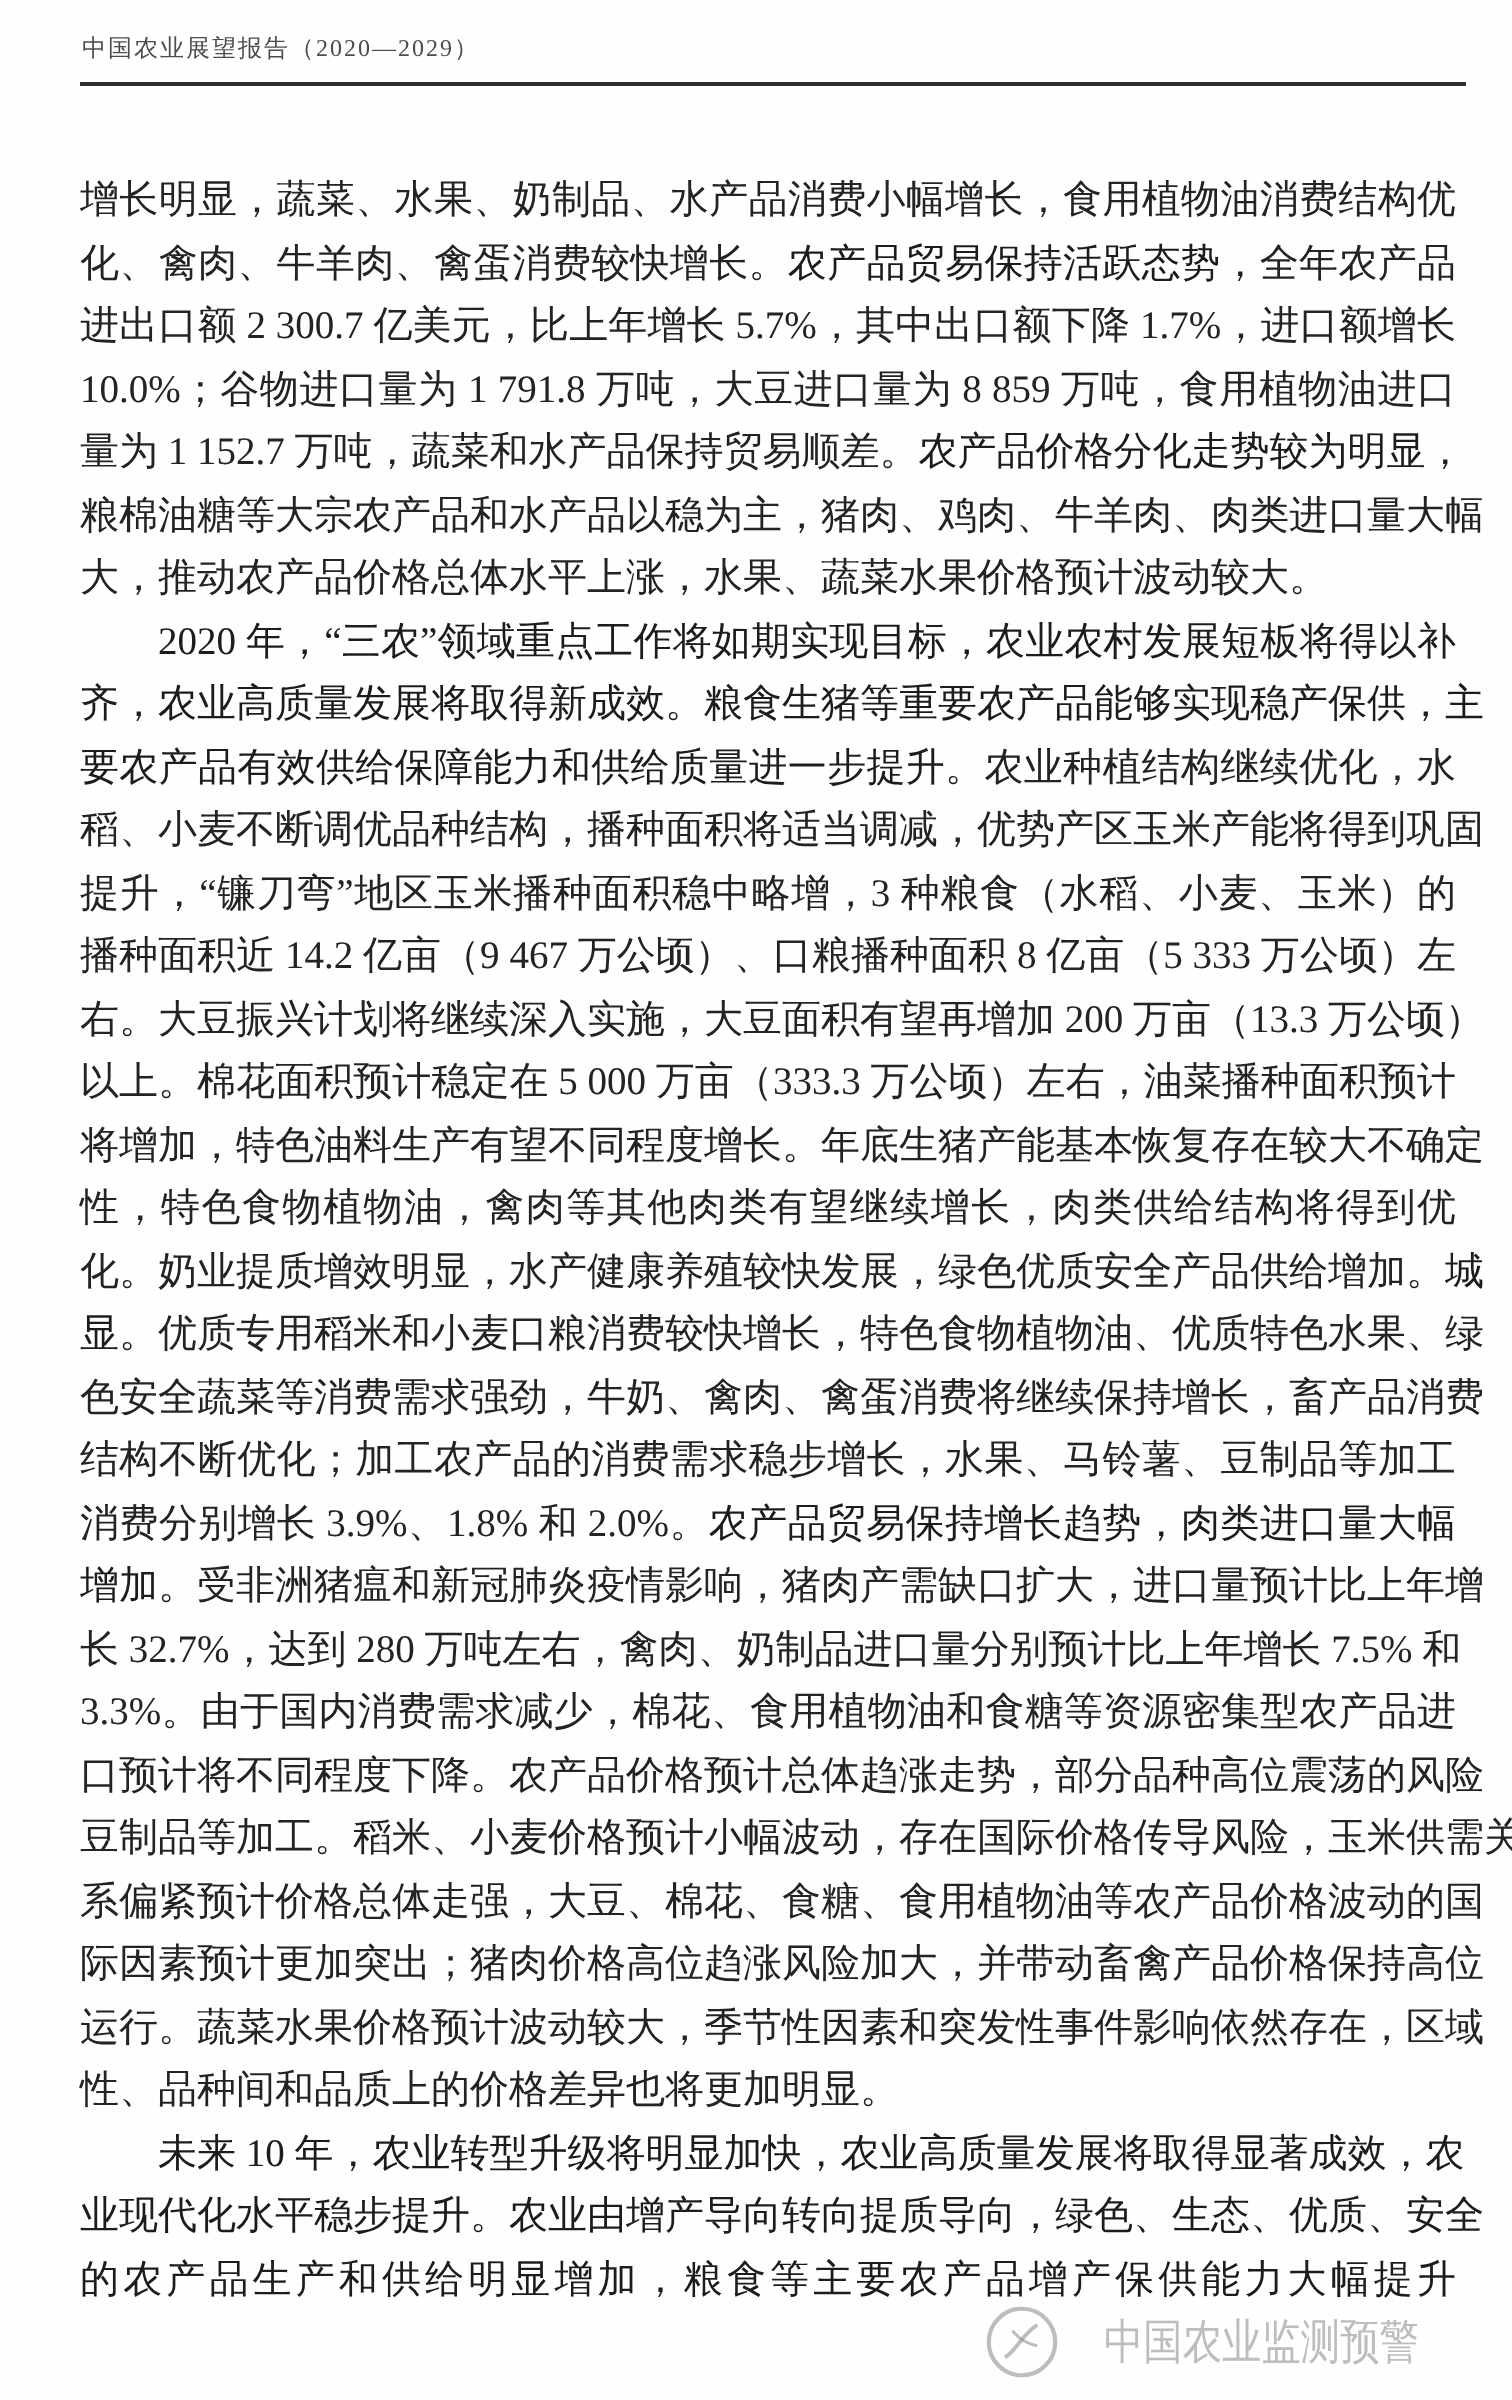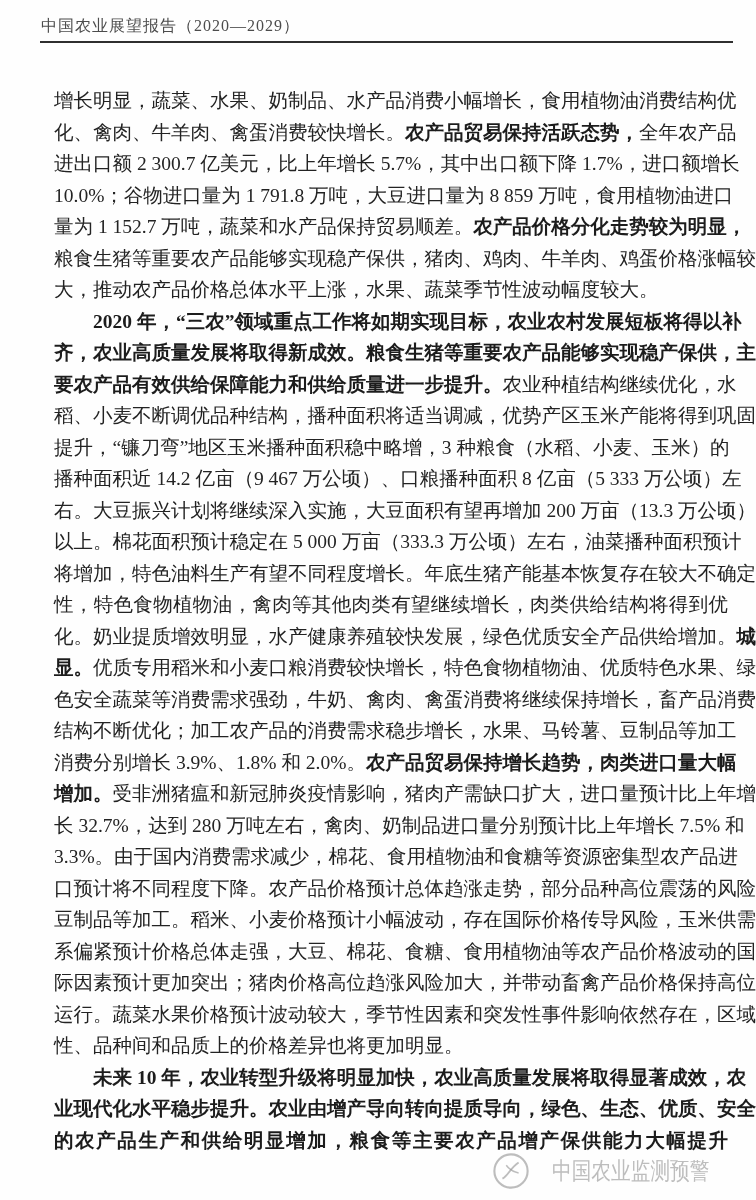--- a/index.html
+++ b/index.html
@@ -8,21 +8,21 @@
     width: 756px;
     height: 1200px;
     background: #fefefe;
     overflow: hidden;
     font-family: "Liberation Serif", "DejaVu Serif", serif;
   }
   .header-title {
     position: absolute;
     left: 41px;
     top: 16px;
-    font-size: 16px;
+    font-size: 12px;
     letter-spacing: 1px;
     color: #4c4c4c;
     white-space: nowrap;
   }
   .header-rule {
     position: absolute;
     left: 40px;
     top: 41px;
     width: 693px;
     height: 2px;
@@ -37,28 +37,27 @@
     font-size: 19.5px;
   }
   .line {
     height: 31.5px;
     line-height: 31.5px;
     white-space: nowrap;
     text-align: justify;
     text-align-last: justify;
     text-justify: inter-ideograph;
     overflow: visible;
-    margin-left: 14px;
   }
   .line.last {
     text-align: left;
     text-align-last: left;
   }
   .line.indent { text-indent: 39px; }
-  .seg-b { font-weight: 700; color: #1c1c1c; }
+  .seg-b { font-weight: 400; color: #1c1c1c; }
   .seg-n { font-weight: 400; }
   .watermark {
     position: absolute;
     right: 12px;
     bottom: 10px;
     display: flex;
     align-items: center;
     gap: 22px;
     color: rgba(148, 148, 148, 0.62);
     z-index: 3;
@@ -79,22 +78,22 @@
 
 <div class="page">
   <div class="header-title">中国农业展望报告（2020—2029）</div>
   <div class="header-rule"></div>
   <div class="body-text">
       <div class="line"><span class="seg-n">增长明显，蔬菜、水果、奶制品、水产品消费小幅增长，食用植物油消费结构优</span></div>
       <div class="line"><span class="seg-n">化、禽肉、牛羊肉、禽蛋消费较快增长。</span><span class="seg-b">农产品贸易保持活跃态势，</span><span class="seg-n">全年农产品</span></div>
       <div class="line"><span class="seg-n">进出口额 2 300.7 亿美元，比上年增长 5.7%，其中出口额下降 1.7%，进口额增长</span></div>
       <div class="line"><span class="seg-n">10.0%；谷物进口量为 1 791.8 万吨，大豆进口量为 8 859 万吨，食用植物油进口</span></div>
       <div class="line"><span class="seg-n">量为 1 152.7 万吨，蔬菜和水产品保持贸易顺差。</span><span class="seg-b">农产品价格分化走势较为明显，</span></div>
-      <div class="line"><span class="seg-n">粮食生猪等重要农产品能够实现稳产保供，猪肉、鸡肉、牛羊肉、鸡蛋价格涨幅较</span></div>
-      <div class="line last"><span class="seg-n">大，推动农产品价格总体水平上涨，水果、蔬菜季节性波动幅度较大。</span></div>
+      <div class="line"><span class="seg-n">粮棉油糖等大宗农产品和水产品以稳为主，猪肉、鸡肉、牛羊肉、肉类进口量大幅</span></div>
+      <div class="line last"><span class="seg-n">大，推动农产品价格总体水平上涨，水果、蔬菜水果价格预计波动较大。</span></div>
       <div class="line indent"><span class="seg-b">2020 年，“三农”领域重点工作将如期实现目标，农业农村发展短板将得以补</span></div>
       <div class="line"><span class="seg-b">齐，农业高质量发展将取得新成效。粮食生猪等重要农产品能够实现稳产保供，主</span></div>
       <div class="line"><span class="seg-b">要农产品有效供给保障能力和供给质量进一步提升。</span><span class="seg-n">农业种植结构继续优化，水</span></div>
       <div class="line"><span class="seg-n">稻、小麦不断调优品种结构，播种面积将适当调减，优势产区玉米产能将得到巩固</span></div>
       <div class="line"><span class="seg-n">提升，“镰刀弯”地区玉米播种面积稳中略增，3 种粮食（水稻、小麦、玉米）的</span></div>
       <div class="line"><span class="seg-n">播种面积近 14.2 亿亩（9 467 万公顷）、口粮播种面积 8 亿亩（5 333 万公顷）左</span></div>
       <div class="line"><span class="seg-n">右。大豆振兴计划将继续深入实施，大豆面积有望再增加 200 万亩（13.3 万公顷）</span></div>
       <div class="line"><span class="seg-n">以上。棉花面积预计稳定在 5 000 万亩（333.3 万公顷）左右，油菜播种面积预计</span></div>
       <div class="line"><span class="seg-n">将增加，特色油料生产有望不同程度增长。年底生猪产能基本恢复存在较大不确定</span></div>
       <div class="line"><span class="seg-n">性，特色食物植物油，禽肉等其他肉类有望继续增长，肉类供给结构将得到优</span></div>

